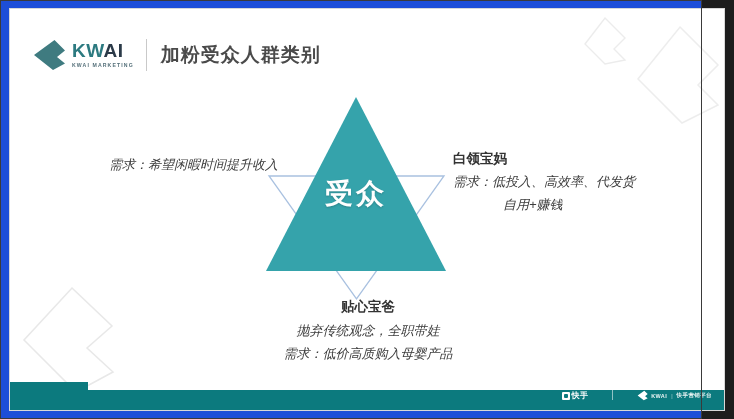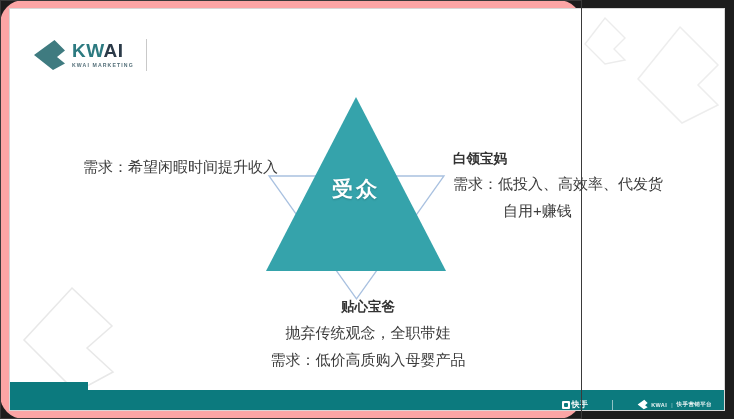--- a/index.html
+++ b/index.html
@@ -10,25 +10,24 @@
   body {
     width: 734px;
     height: 419px;
     overflow: hidden;
     font-family: "Liberation Sans", "DejaVu Sans", sans-serif;
   }
 
   
   #slide-frame {
     position: relative;
-    width: 582px;
+    width: 702px;
     height: 419px;
-    background: #fca5a5;
+    background: #1d4ed8;
     box-sizing: border-box;
-    border-radius: 24px;
   }
   #slide-frame::after{
     content:"";
     position:absolute;
     left:0; top:0; right:0; bottom:0;
     pointer-events:none;
     box-shadow: inset 0 0 0 1px #3a3a3a;
   }
 
   
@@ -115,43 +114,44 @@
   }
   #diagram-svg { position:absolute; left:0; top:0; }
 
   #center-label {
     position: absolute;
     left: 298px;
     top: 166px;
     width: 96px;
     text-align: center;
     color: #ffffff;
-    font-size: 21px;
+    font-size: 28px;
     font-weight: 700;
     letter-spacing: 3px;
     line-height: 1.38;
     text-shadow: 0 1px 2px rgba(0,0,0,0.20);
     pointer-events: none;
   }
   #center-label span { display:block; }
 
   
   .txt-block { position: absolute; }
   .blk-title {
     font-size: 13.5px;
     font-weight: 700;
     color: #333333;
     line-height: 1.5;
     white-space: nowrap;
   }
   .blk-line {
-    font-size: 15px;
+    font-size: 13px;
     color: #3c3c3c;
     line-height: 1.75;
     white-space: nowrap;
+    font-style: italic;
   }
 
   #block-left  { left: 58px; top: 145px; text-align: right; width: 210px; }
   #block-left .blk-title { text-align: center; padding-right: 12px; }
 
   #block-right { left: 443px; top: 140px; text-align: left; width: 230px; }
   #block-right .blk-title { margin-bottom: 2px; }
   #block-right .indent { padding-left: 50px; }
 
   #block-bottom { left: 228px; top: 288px; width: 260px; text-align: center; }
@@ -173,21 +173,21 @@
     width: 78px;
     height: 8px;
     background: #0c7a7e;
   }
   #footer-right {
     position: absolute;
     right: 14px;
     bottom: 0;
     height: 20px;
     display: flex;
-    align-items: flex-end;
+    align-items: flex-start;
     gap: 20px;
   }
   #footer-kuaishou {
     display:flex;
     align-items:center;
     gap:2px;
     color:#ffffff;
     font-size: 8px;
     font-weight: 700;
     letter-spacing: 0.3px;
@@ -263,20 +263,21 @@
           <path d="M22.5 2 L33 12.5 L25 19 L33 25.5 L21 32 L2 17 Z" fill="#3f7b80"></path>
         </svg>
         <div id="brand-wordmark">
           <div id="brand-kwai"><span class="kw">KW</span><span class="ai">AI</span></div>
           <div id="brand-sub">KWAI MARKETING</div>
         </div>
       </div>
 
       <div id="header-divider"></div>
 
+      <div id="page-title">加粉受众人群类别</div>
     </div>
 
     <div id="diagram">
 
       <svg id="diagram-svg" width="716" height="403" viewBox="0 0 716 403" fill="none">
 
         <path d="M259 167 L434 167 L346.5 290 Z" stroke="#a9c1e0" stroke-width="1.3" fill="none"></path>
 
         <path d="M346 88 L436 262 L256 262 Z" fill="#35a3ab"></path>
       </svg>

